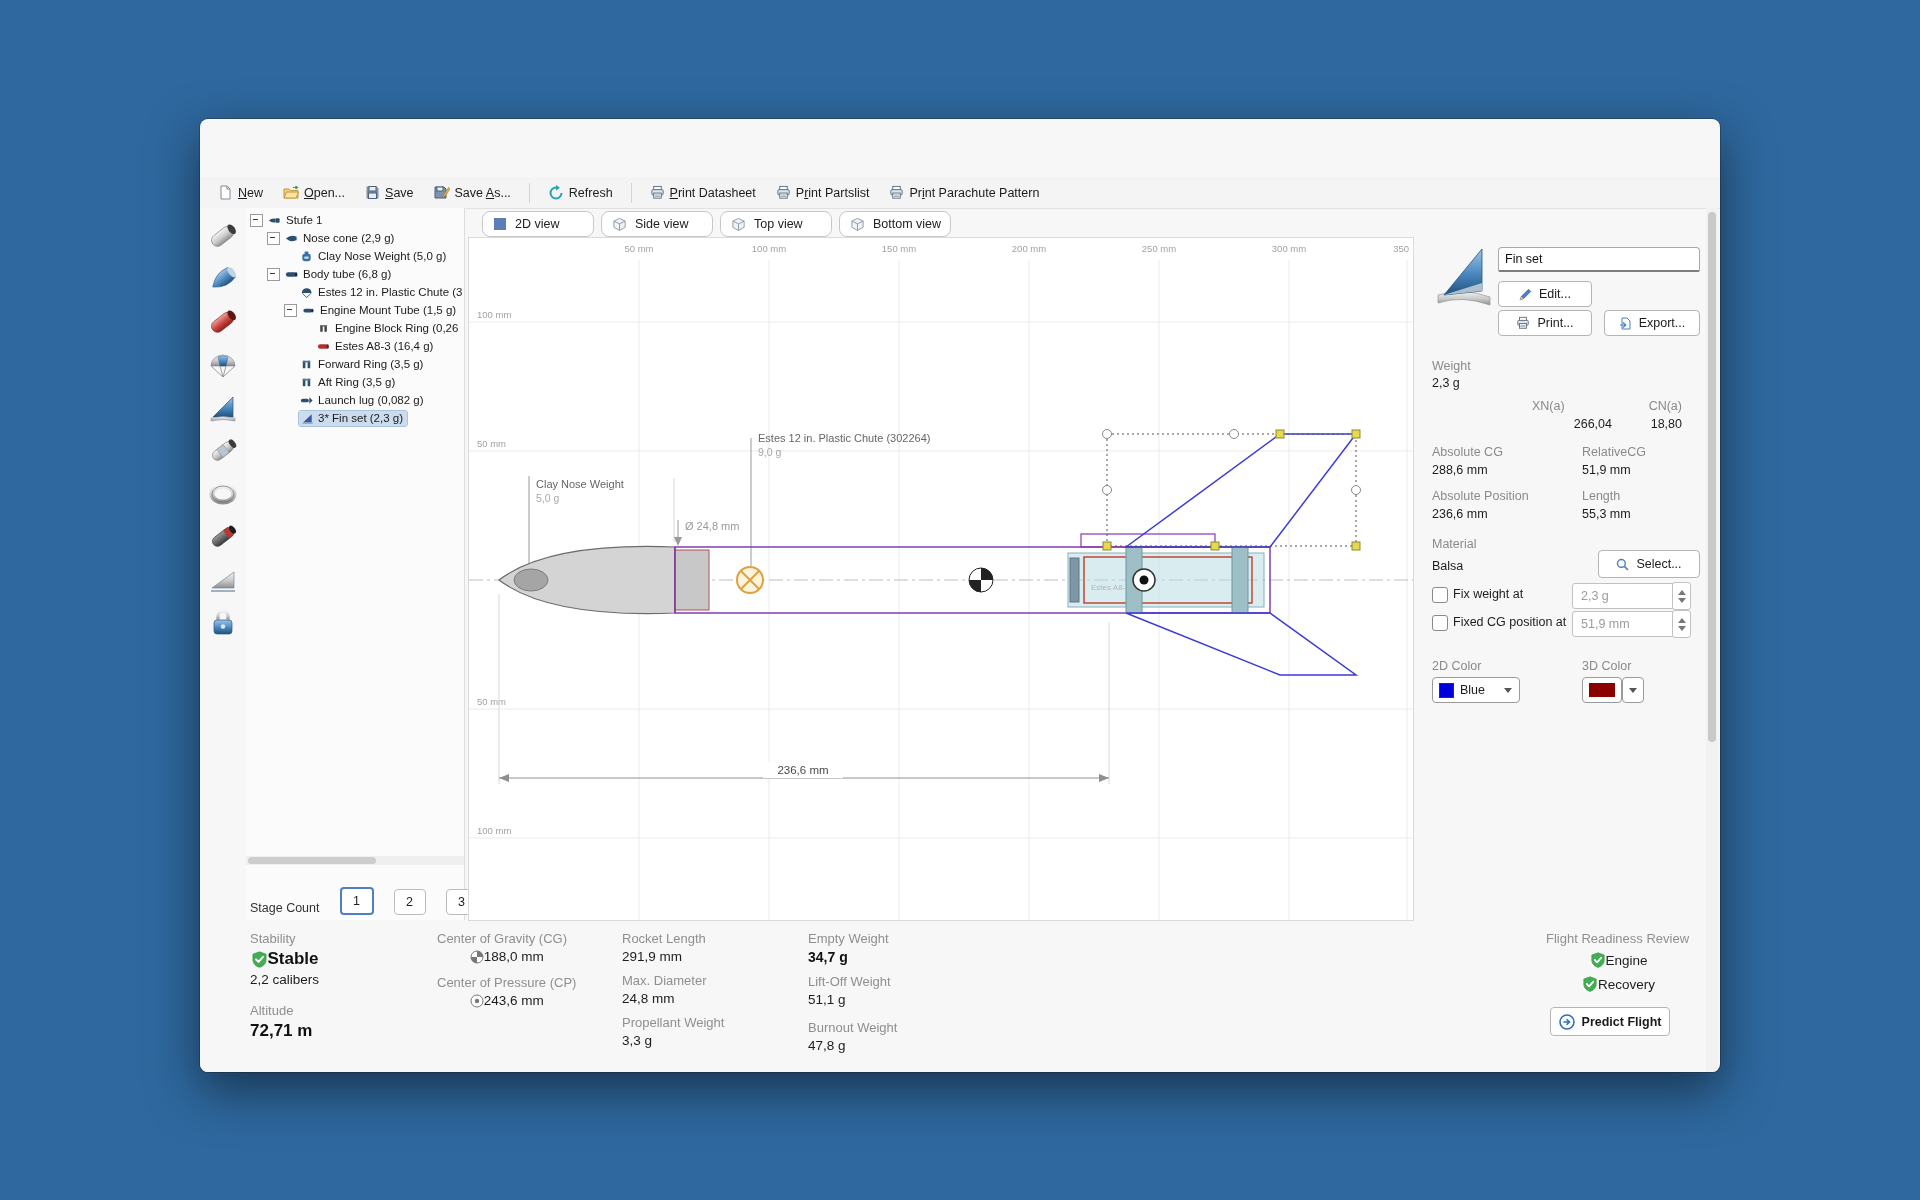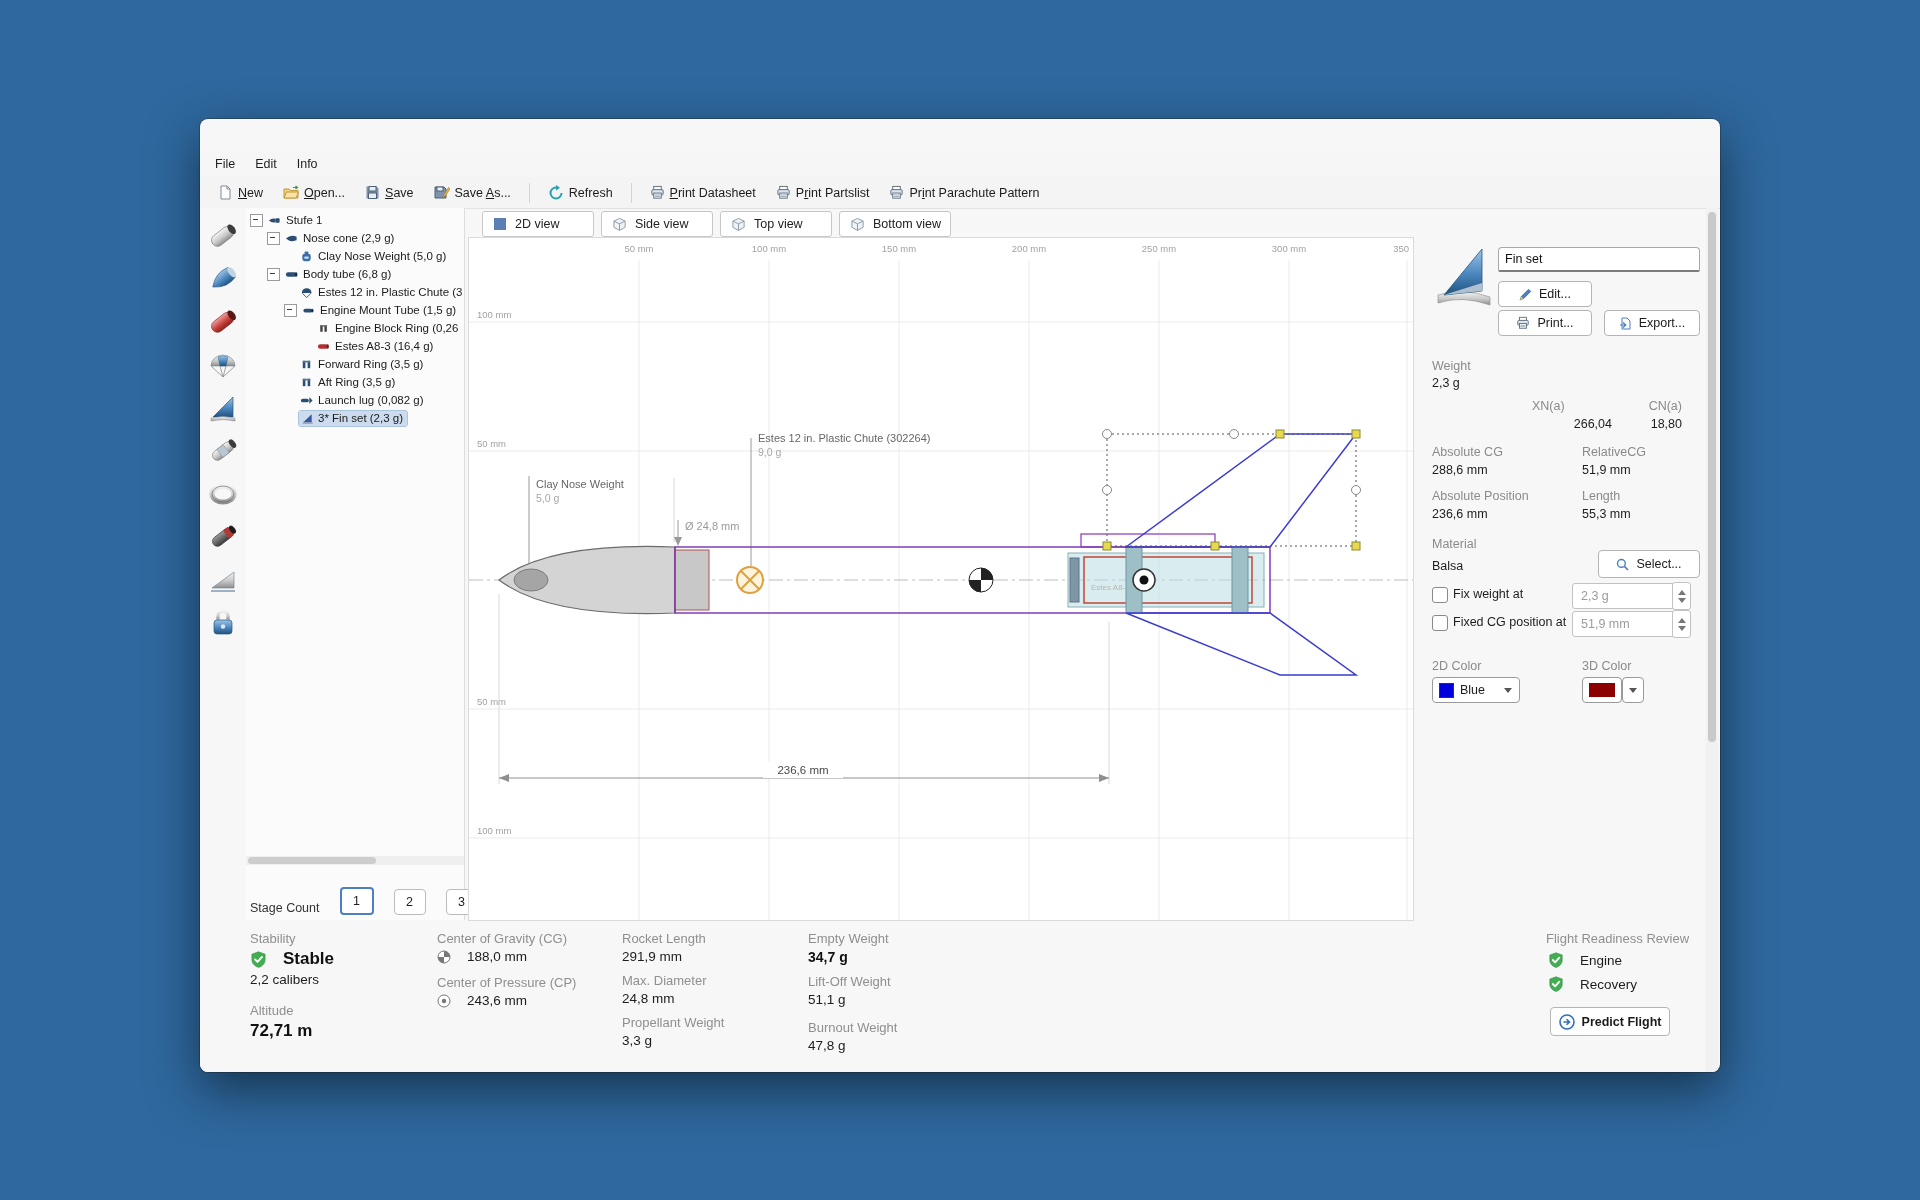--- a/index.html
+++ b/index.html
@@ -33,21 +33,21 @@
   .tico{width:15px;height:13px;margin-right:3px;flex:none;}
   .twrap{display:flex;align-items:center;padding:1px 4px 1px 1px;border-radius:2px;}
   .tsel{background:#ccdcee;outline:1px solid #aac4dd;}
   .hscroll{position:absolute;left:46px;top:737px;width:218px;height:9px;background:#efefef;}
   .hthumb{position:absolute;left:2px;top:1px;width:128px;height:7px;background:#cdcdcd;border-radius:4px;}
   
   .stagerow{position:absolute;left:50px;top:768px;display:flex;align-items:flex-end;gap:20px;font-size:12.5px;color:#333;}
   .stagebtn{width:30px;height:24px;background:#fff;border:1px solid #bcbcbc;border-radius:4px;display:flex;align-items:center;justify-content:center;font-size:12.5px;color:#222;}
   .stageactive{border:2px solid #4c7fc4;}
   
-  .vtab{position:absolute;top:92px;width:110px;height:24px;background:#fff;border:1px solid #c7c7c7;border-radius:3px;
+  .vtab{position:absolute;top:92px;width:110px;height:24px;background:#fff;border:1px solid #c7c7c7;border-radius:8px;
     display:flex;align-items:center;font-size:12.5px;color:#222;}
   .vtab .ic{margin:0 8px 0 10px;display:flex;}
   
   .canvas{position:absolute;left:268px;top:118px;width:944px;height:682px;background:#fff;border:1px solid #dadada;}
   svg text{font-family:"Liberation Sans",sans-serif;}
   
   .panel{position:absolute;left:1232px;top:88px;width:272px;height:716px;}
   .plbl{font-size:12.5px;color:#8a8a8a;}
   .pval{font-size:12.5px;color:#1d1d1d;}
   .pbtn{position:absolute;display:flex;align-items:center;justify-content:center;gap:7px;background:#fff;border:1px solid #b4b4b4;border-radius:4px;font-size:12.5px;color:#1b1b1b;}
@@ -63,21 +63,21 @@
   .drop{position:absolute;height:24px;background:#fff;border:1px solid #9a9a9a;border-radius:4px;display:flex;align-items:center;font-size:12.5px;color:#1b1b1b;}
   .chev{width:0;height:0;border-left:4px solid transparent;border-right:4px solid transparent;border-top:5px solid #555;}
   
   .vscroll{position:absolute;left:1506px;top:89px;width:12px;bottom:0;background:#f1f1f1;}
   .vthumb{position:absolute;left:2px;top:4px;width:8px;height:530px;background:#c9c9c9;border-radius:4px;}
   
   .statlbl{font-size:13px;color:#8f8f8f;margin-bottom:3px;}
   .statval{font-size:13.5px;color:#1d1d1d;}
   .statbig{font-size:17px;font-weight:bold;color:#111;}
   .statbold{font-size:14px;font-weight:bold;color:#111;}
-  .srow{display:flex;align-items:center;gap:16px;}
+  .srow{display:flex;align-items:center;gap:0;justify-content:center;}
   .pair{margin-bottom:11px;}
 </style>
 </head>
 <body>
 
 <svg width="0" height="0" style="position:absolute">
   <defs>
     <linearGradient id="gS" x1="0" y1="0" x2="0" y2="1">
       <stop offset="0" stop-color="#f4f4f4"></stop>
         <stop offset=".55" stop-color="#c9c9c9"></stop>
@@ -111,25 +111,20 @@
     <symbol id="icoShield" viewBox="0 0 16 16">
       <path d="M8 .8 L14.2 3 V8 C14.2 12 11.4 14.4 8 15.4 C4.6 14.4 1.8 12 1.8 8 V3 Z" fill="#43ad52" stroke="#339244" stroke-width=".6"></path>
       <path d="M4.8 8 L7.1 10.3 L11.3 5.6" fill="none" stroke="#fff" stroke-width="1.8" stroke-linecap="round" stroke-linejoin="round"></path>
     </symbol>
   </defs>
 </svg>
 
 <div class="win">
 
 
-  <div class="menubar">
-    <span class="menu-item">File</span>
-    <span class="menu-item">Edit</span>
-    <span class="menu-item">Info</span>
-  </div>
 
   <div class="toolbar">
     <span class="tbtn">
       <svg width="15" height="15" viewBox="0 0 15 15">
         <path d="M3 1h6l3 3v10H3z" fill="#fff" stroke="#7c8a98"></path>
           <path d="M9 1v3h3" fill="none" stroke="#7c8a98"></path>
       </svg>
       <span><span></span><span class="accel">N</span><span>ew</span></span>
     </span>
     <span class="tbtn">

